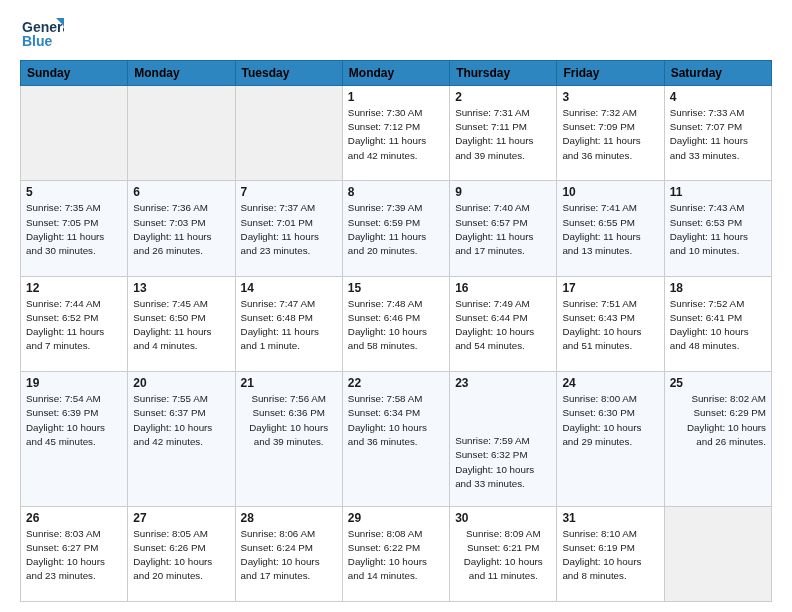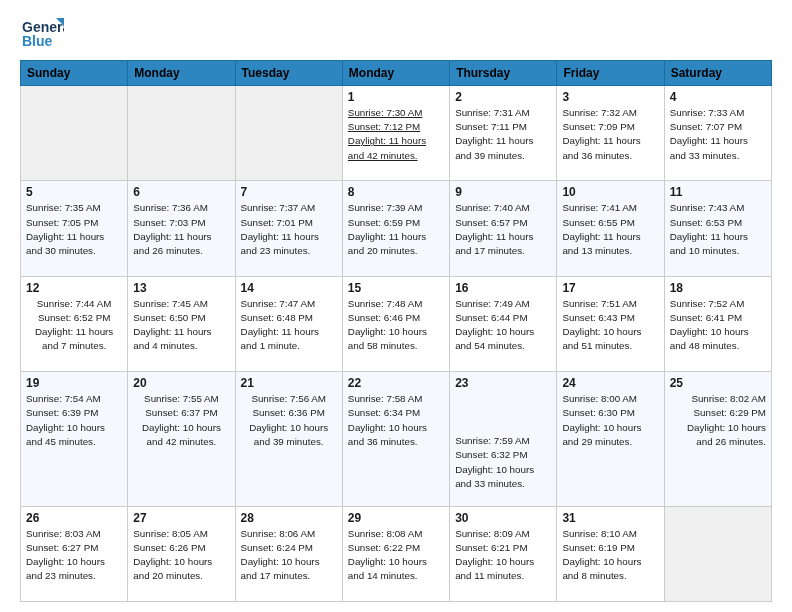--- a/index.html
+++ b/index.html
@@ -113,21 +113,21 @@
           <th>Saturday</th>
         </tr>
     </thead>
     <tbody id="calendar-body">
     <tr>
           <td class="empty"></td>
           <td class="empty"></td>
           <td class="empty"></td>
           <td>
             <div class="day-num">1</div>
-            <div class="day-info" style="white-space: pre-line; text-decoration: underline;">Sunrise: 7:30 AM
+            <div class="day-info" style="white-space: pre-line;">Sunrise: 7:30 AM
 Sunset: 7:12 PM
 Daylight: 11 hours
 and 42 minutes.</div>
           </td>
           <td>
             <div class="day-num">2</div>
             <div class="day-info" style="white-space: pre-line;">Sunrise: 7:31 AM
 Sunset: 7:11 PM
 Daylight: 11 hours
 and 39 minutes.</div>
@@ -194,21 +194,21 @@
             <div class="day-num">11</div>
             <div class="day-info" style="white-space: pre-line;">Sunrise: 7:43 AM
 Sunset: 6:53 PM
 Daylight: 11 hours
 and 10 minutes.</div>
           </td>
         </tr>
         <tr>
           <td>
             <div class="day-num">12</div>
-            <div class="day-info" style="white-space: pre-line; text-align: center;">Sunrise: 7:44 AM
+            <div class="day-info" style="white-space: pre-line;">Sunrise: 7:44 AM
 Sunset: 6:52 PM
 Daylight: 11 hours
 and 7 minutes.</div>
           </td>
           <td>
             <div class="day-num">13</div>
             <div class="day-info" style="white-space: pre-line;">Sunrise: 7:45 AM
 Sunset: 6:50 PM
 Daylight: 11 hours
 and 4 minutes.</div>
@@ -252,21 +252,21 @@
         <tr>
           <td>
             <div class="day-num">19</div>
             <div class="day-info" style="white-space: pre-line;">Sunrise: 7:54 AM
 Sunset: 6:39 PM
 Daylight: 10 hours
 and 45 minutes.</div>
           </td>
           <td>
             <div class="day-num">20</div>
-            <div class="day-info" style="white-space: pre-line; text-align: center;">Sunrise: 7:55 AM
+            <div class="day-info" style="white-space: pre-line;">Sunrise: 7:55 AM
 Sunset: 6:37 PM
 Daylight: 10 hours
 and 42 minutes.</div>
           </td>
           <td>
             <div class="day-num">21</div>
             <div class="day-info" style="white-space: pre-line; text-align: center;">Sunrise: 7:56 AM
 Sunset: 6:36 PM
 Daylight: 10 hours
 and 39 minutes.</div>
@@ -324,21 +324,21 @@
           </td>
           <td>
             <div class="day-num">29</div>
             <div class="day-info" style="white-space: pre-line;">Sunrise: 8:08 AM
 Sunset: 6:22 PM
 Daylight: 10 hours
 and 14 minutes.</div>
           </td>
           <td>
             <div class="day-num">30</div>
-            <div class="day-info" style="white-space: pre-line;">Sunrise: 8:09 AM
+            <div class="day-info" style="white-space: pre-line; text-align: center;">Sunrise: 8:09 AM
 Sunset: 6:21 PM
 Daylight: 10 hours
 and 11 minutes.</div>
           </td>
           <td>
             <div class="day-num">31</div>
             <div class="day-info" style="white-space: pre-line;">Sunrise: 8:10 AM
 Sunset: 6:19 PM
 Daylight: 10 hours
 and 8 minutes.</div>

